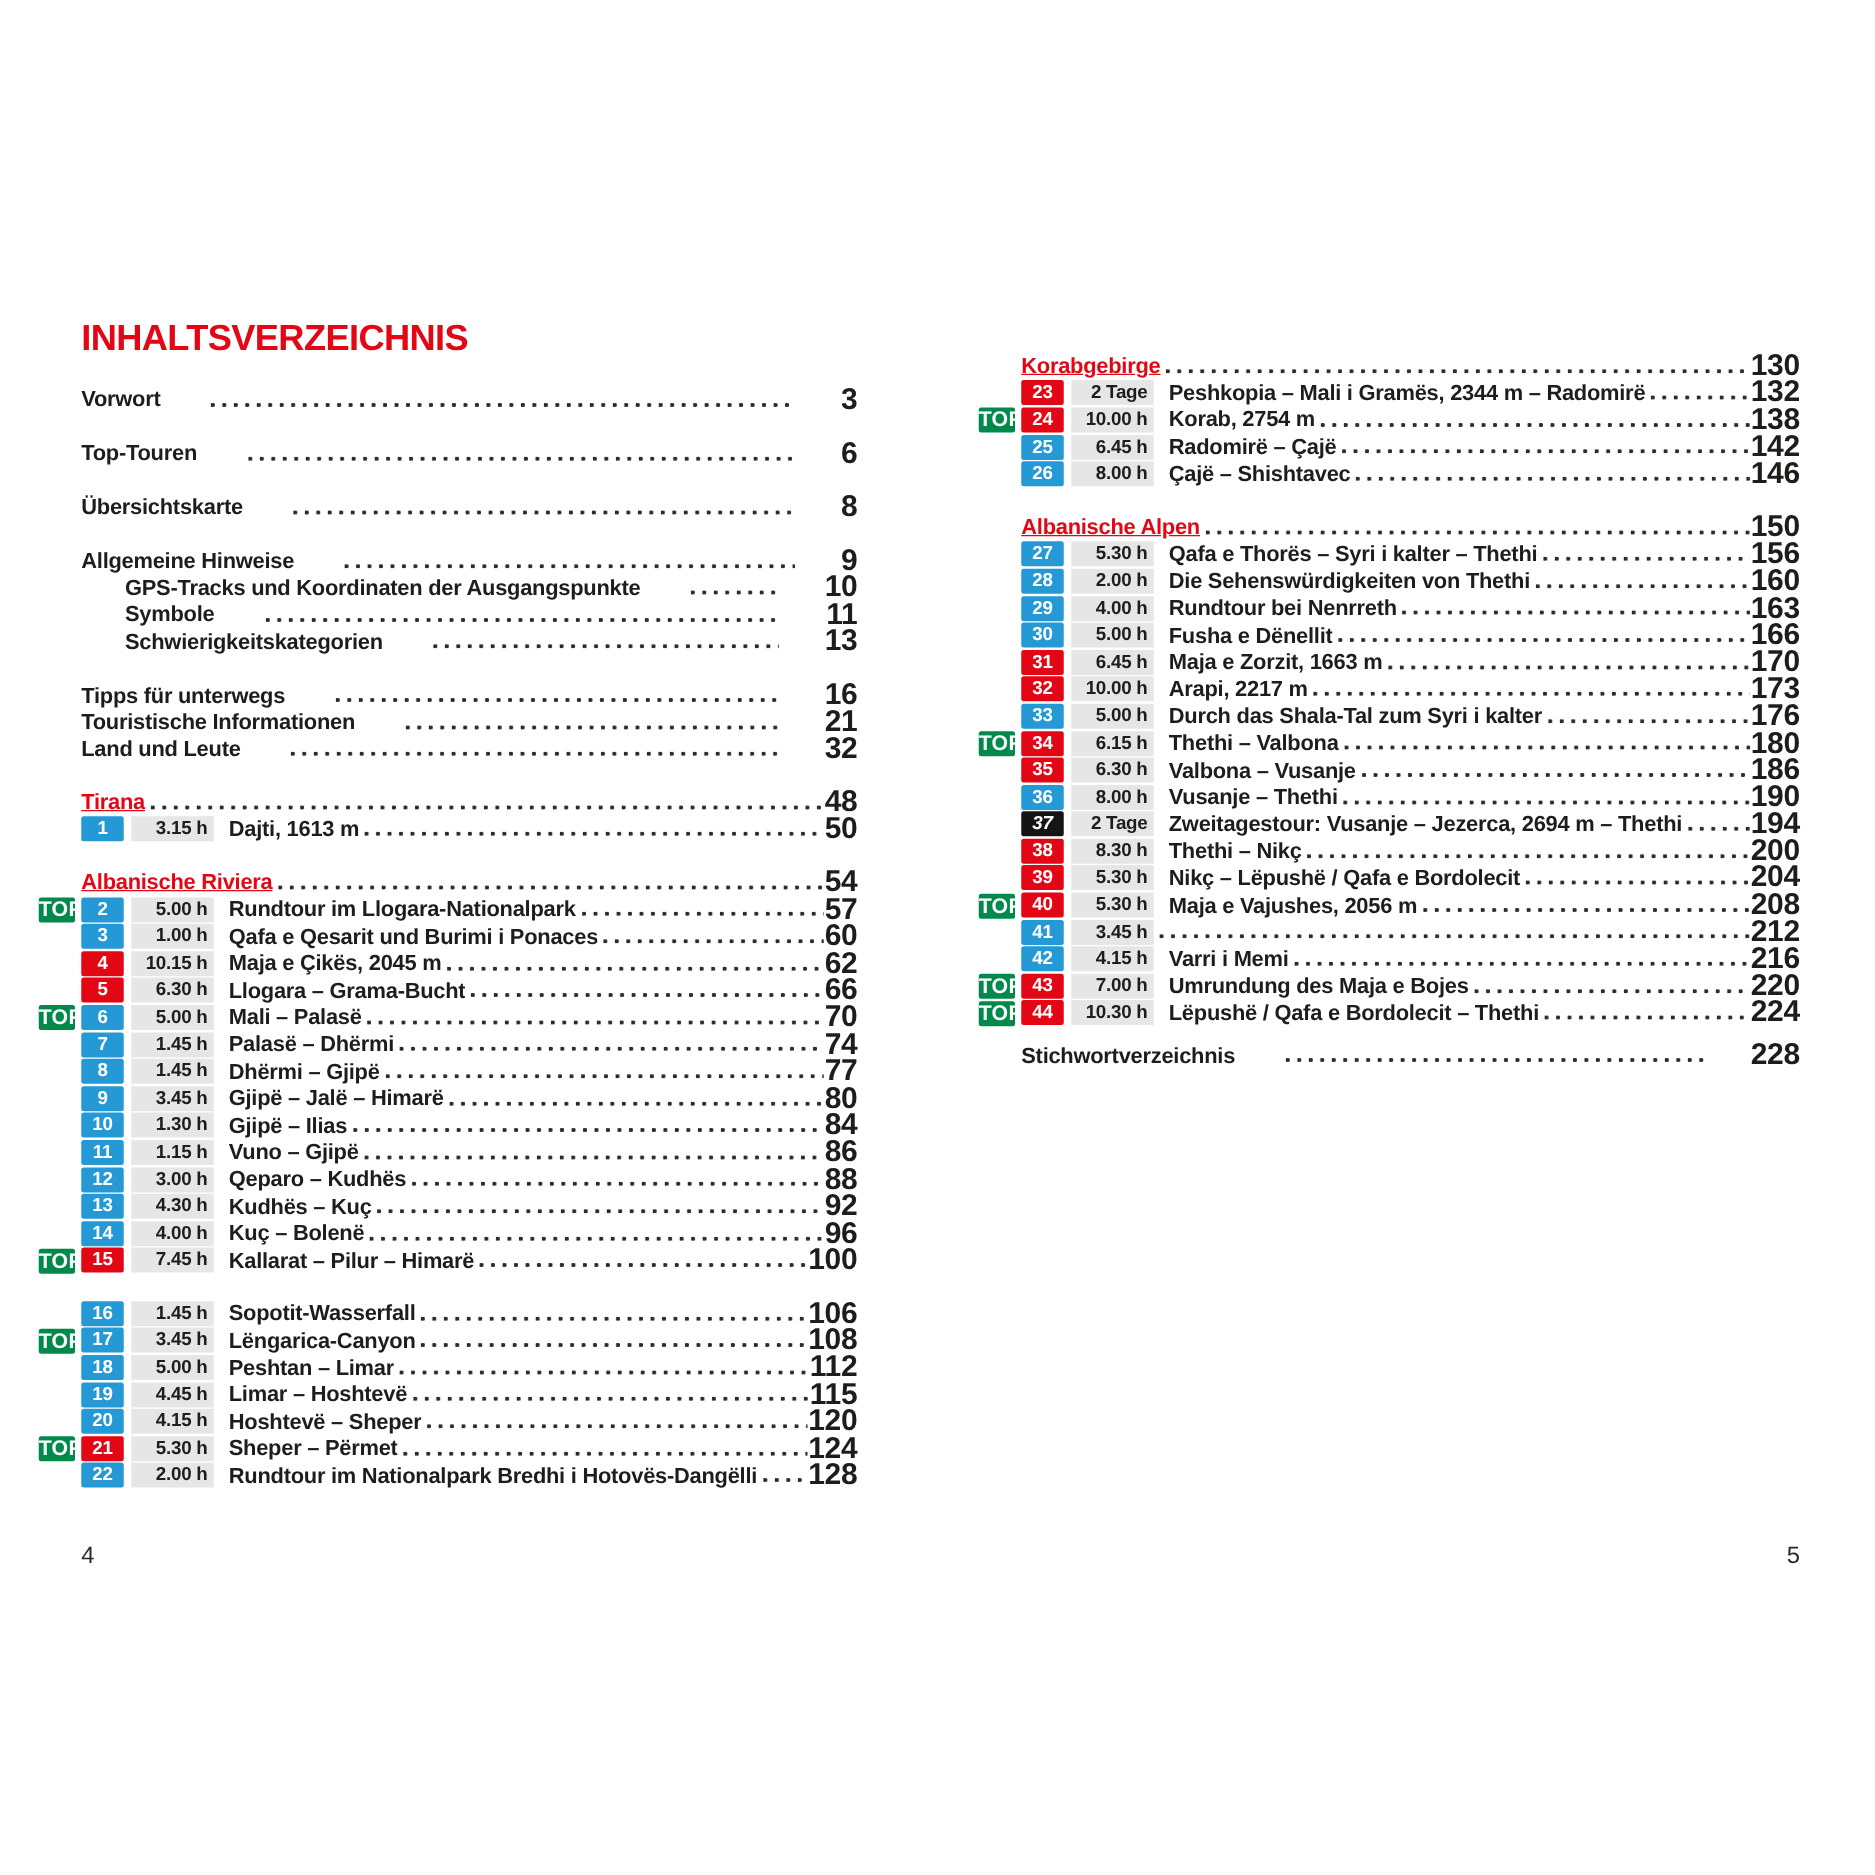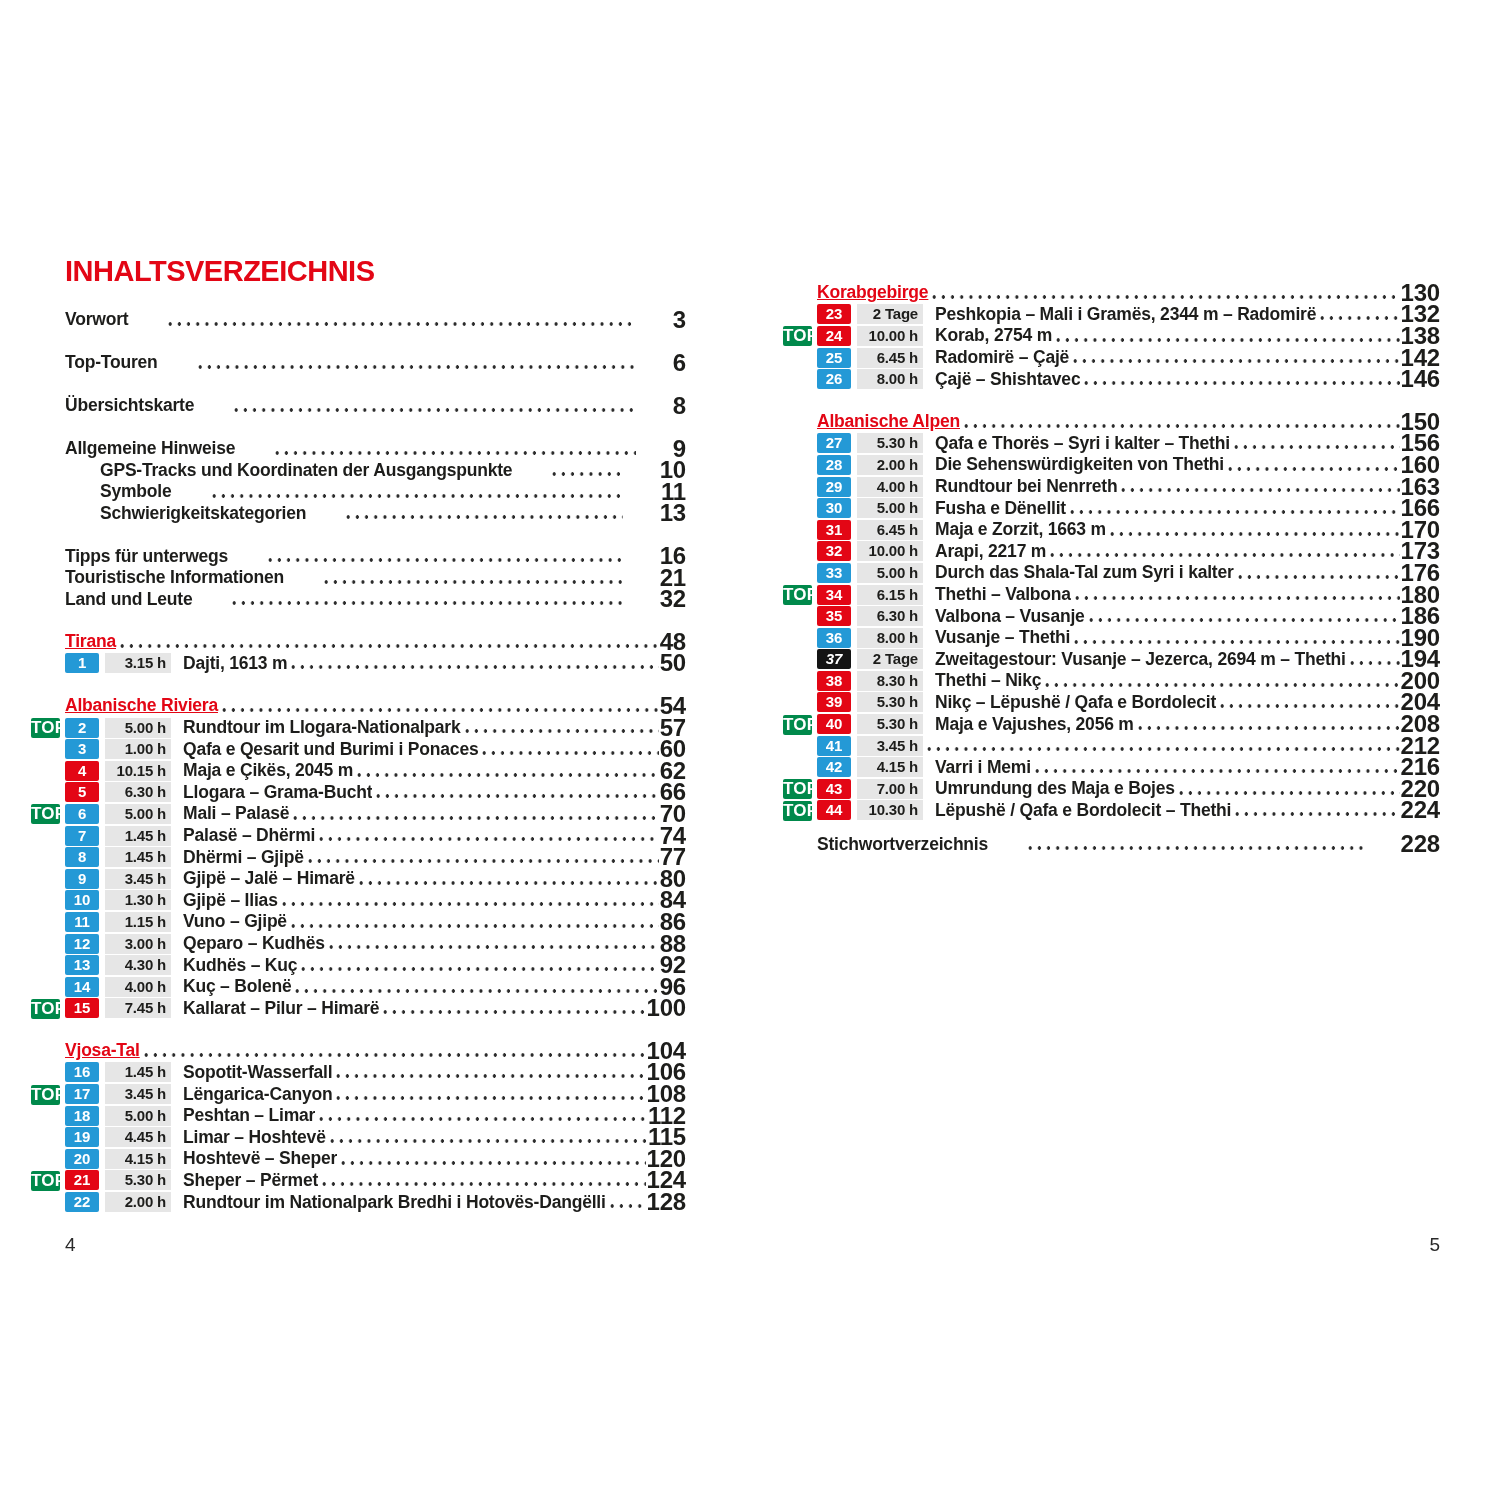--- a/index.html
+++ b/index.html
@@ -318,25 +318,20 @@
     <span class="badge red">15</span>
     <span class="chip">7.45 h</span>
     <span class="title-cell">Kallarat – Pilur – Himarë</span>
     <span class="leader"></span>
     <span class="pg">100</span>
   </div>
 </div>
   </div>
 
   <div class="section">
-    <div class="row heading">
-      <span class="heading-label">Vjosa-Tal</span>
-      <span class="leader"></span>
-      <span class="pg">104</span>
-    </div>
     <div class="tours">
   <div class="row tour">
     <span class="gutter"><span class="topbadge hidden">TOP</span></span>
     <span class="badge blue">16</span>
     <span class="chip">1.45 h</span>
     <span class="title-cell">Sopotit-Wasserfall</span>
     <span class="leader"></span>
     <span class="pg">106</span>
   </div>
 

